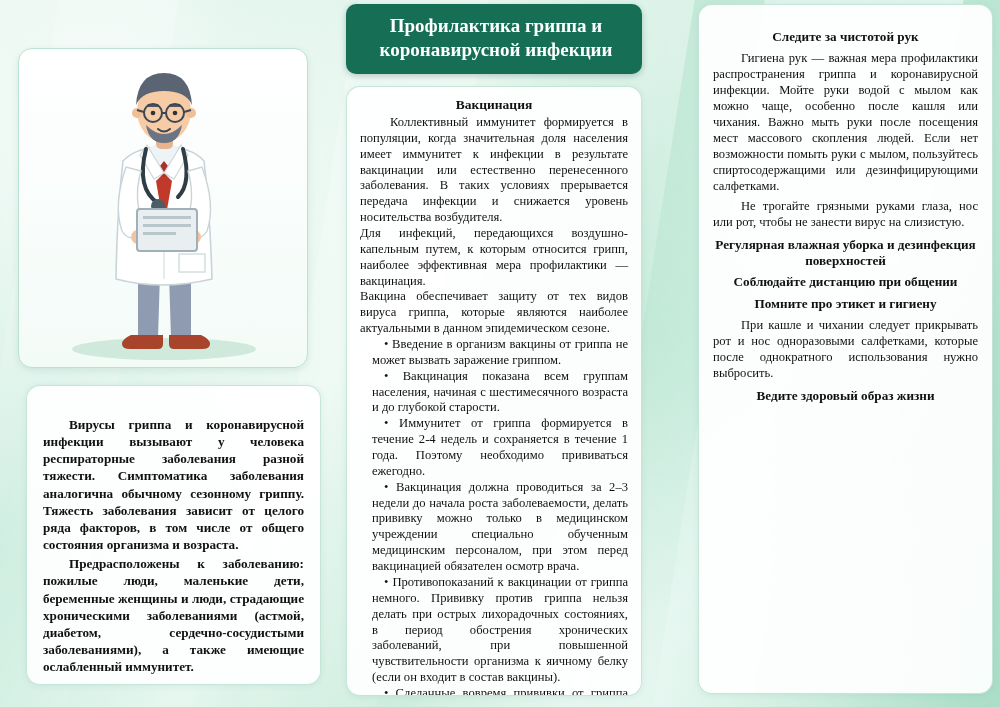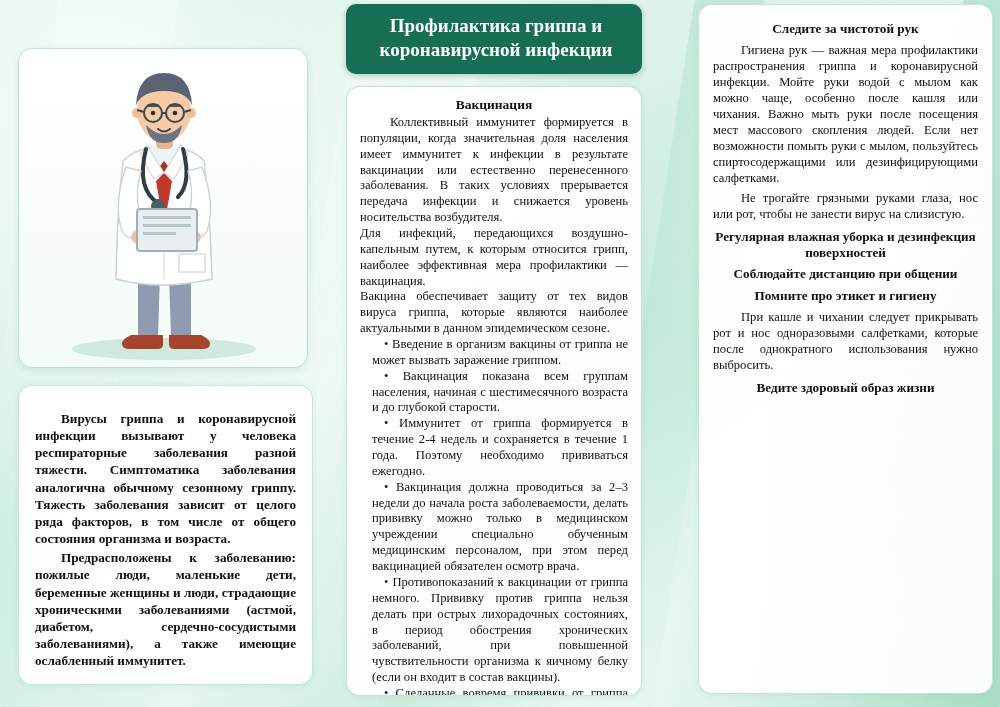--- a/index.html
+++ b/index.html
@@ -58,23 +58,23 @@
 
   .text-card {
     background: rgba(255,255,255,0.93);
     border-radius: 14px;
     border: 1px solid rgba(150,210,185,0.55);
     box-shadow: 0 1px 6px rgba(70,130,110,0.10);
   }
 
   #left-text {
     position: absolute;
-    left: 18px; top: 385px;
+    left: 26px; top: 385px;
     width: 295px; height: 300px;
-    padding: 24px 16px 14px 16px;
+    padding: 30px 16px 14px 16px;
   }
   #left-text p {
     margin: 0;
     font-weight: bold;
     font-size: 13.2px;
     line-height: 1.30;
     text-align: justify;
     text-indent: 26px;
     color: #111;
   }
@@ -149,21 +149,21 @@
     overflow: hidden;
   }
   #right-card h2 {
     margin: 6px 0 6px 0;
     font-size: 13.2px;
     text-align: center;
     font-weight: bold;
     color: #111;
     line-height: 1.2;
   }
-  #right-card h2.first { margin-top: 8px; }
+  #right-card h2.first { margin-top: 16px; }
   #right-card p {
     margin: 0 0 4px 0;
     font-size: 12.6px;
     line-height: 1.27;
     text-align: justify;
     text-indent: 28px;
     color: #111;
   }
 
   

